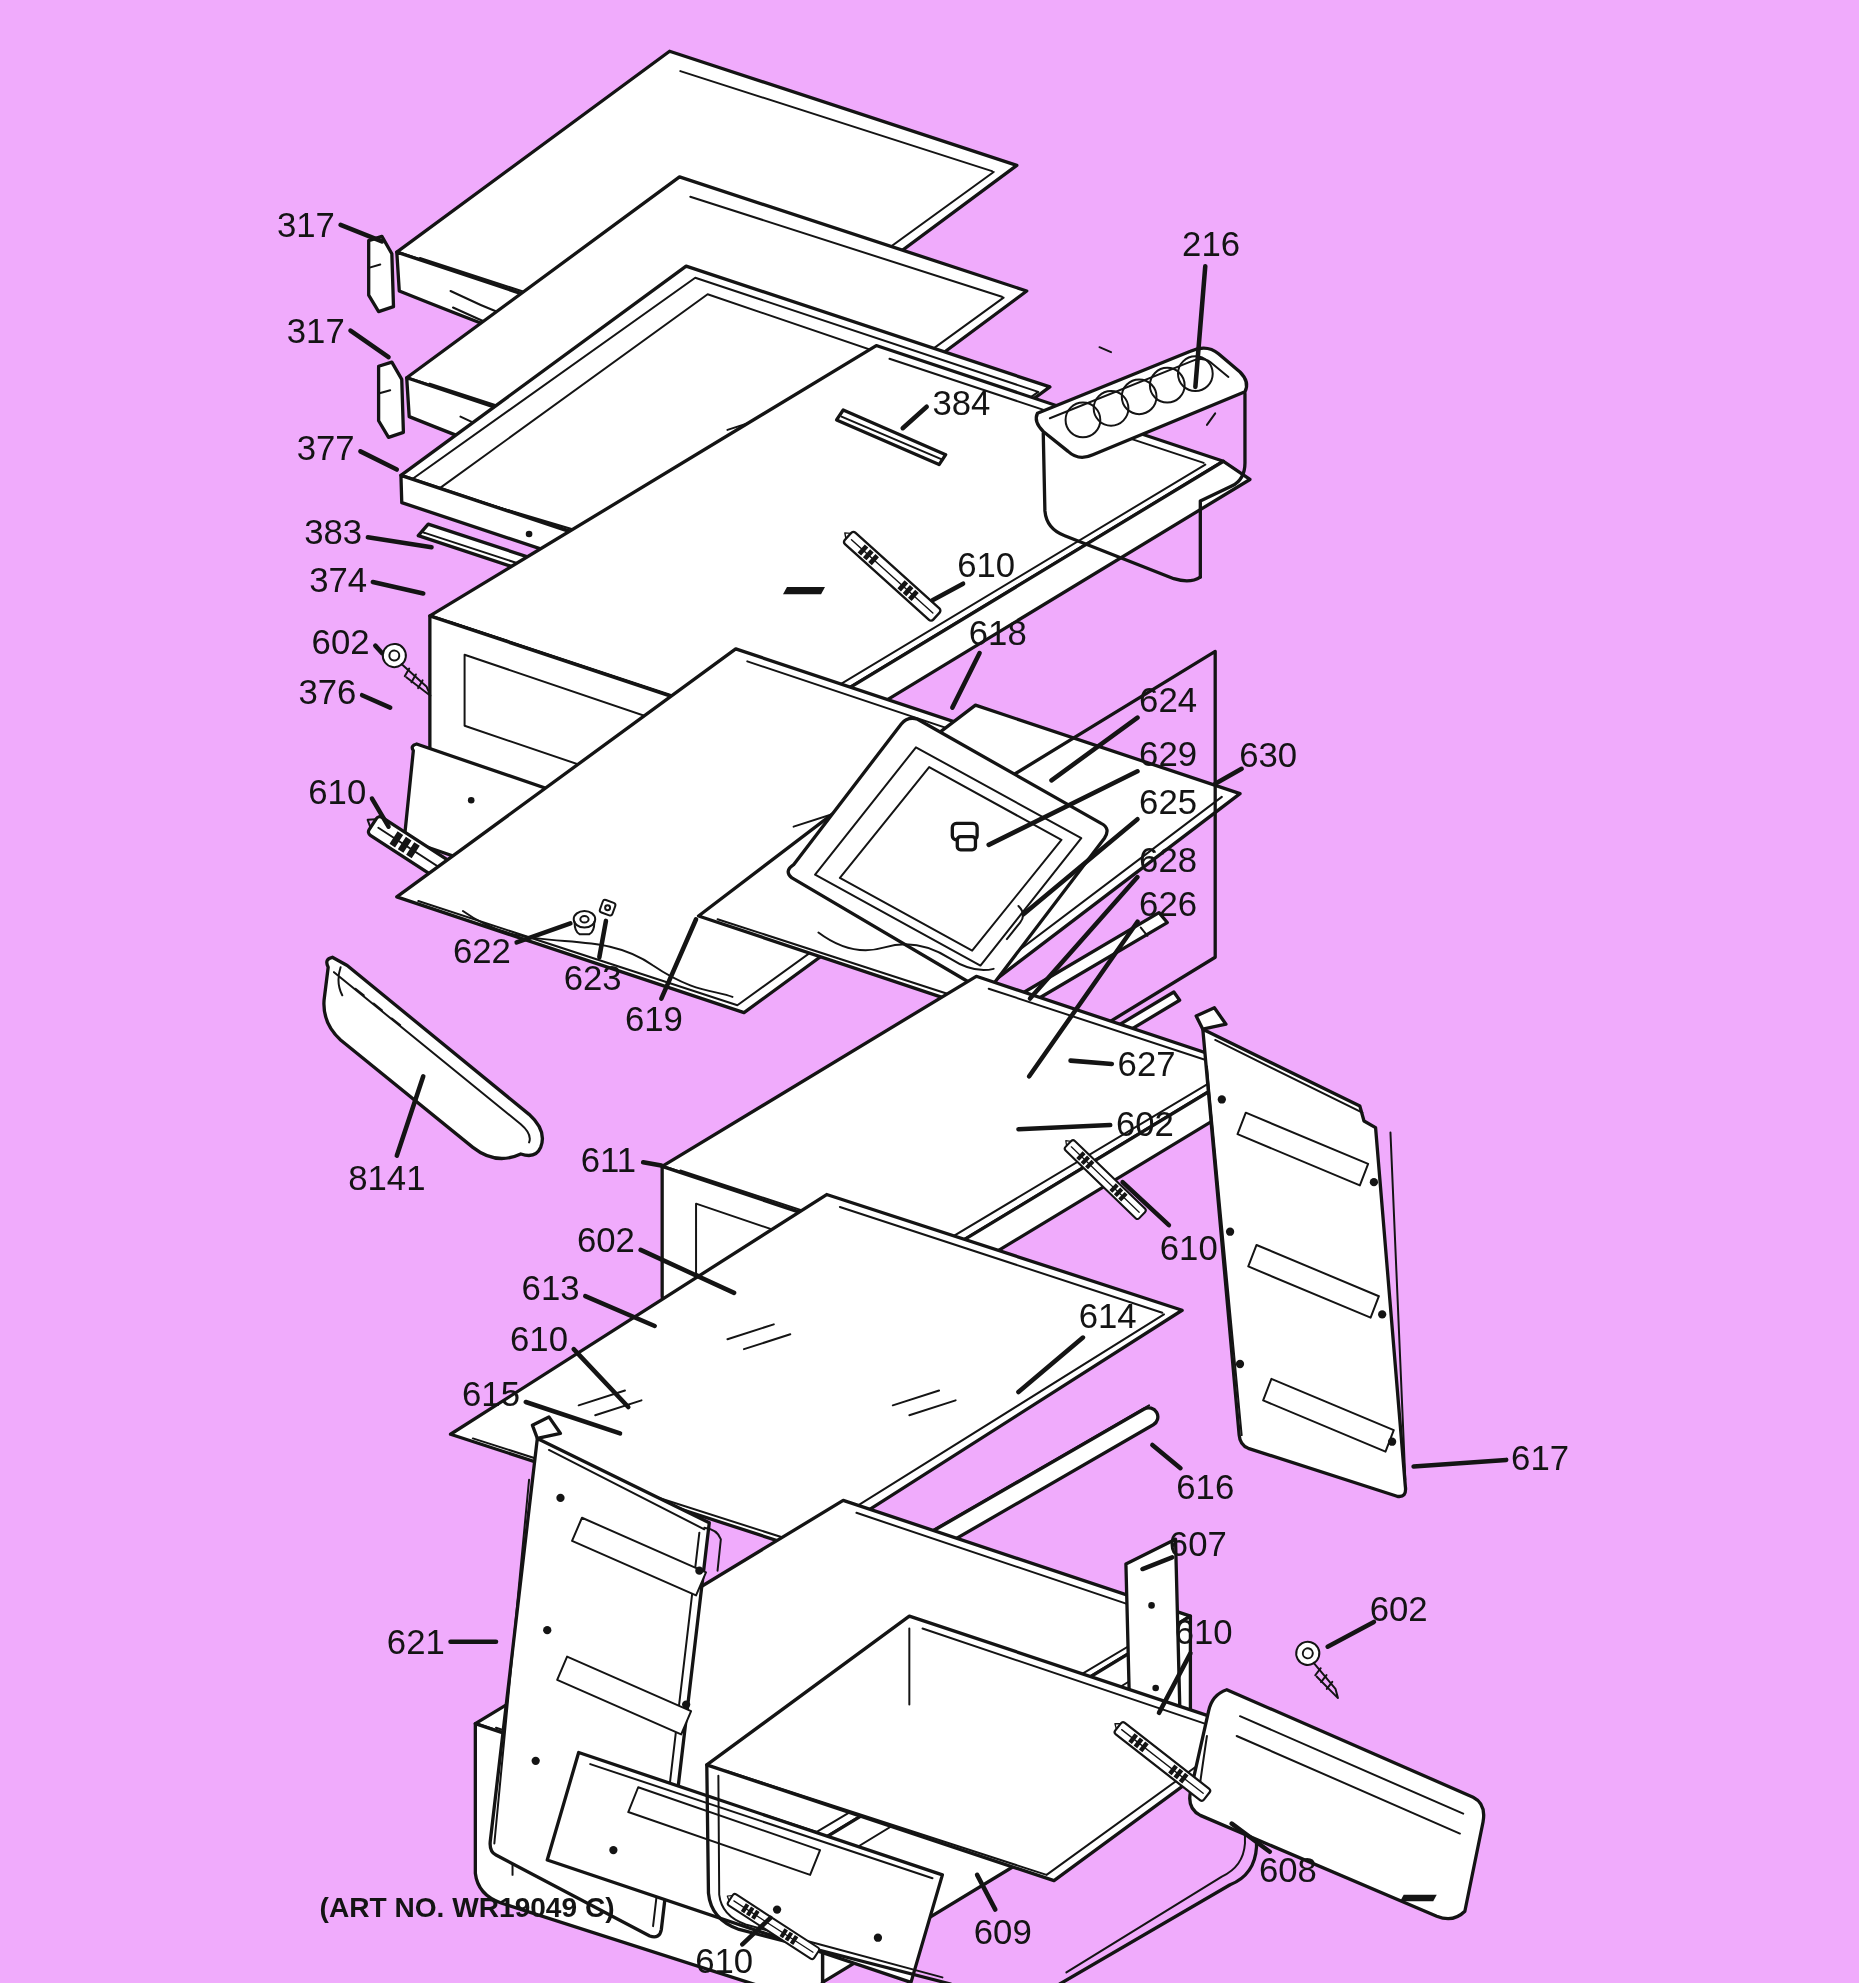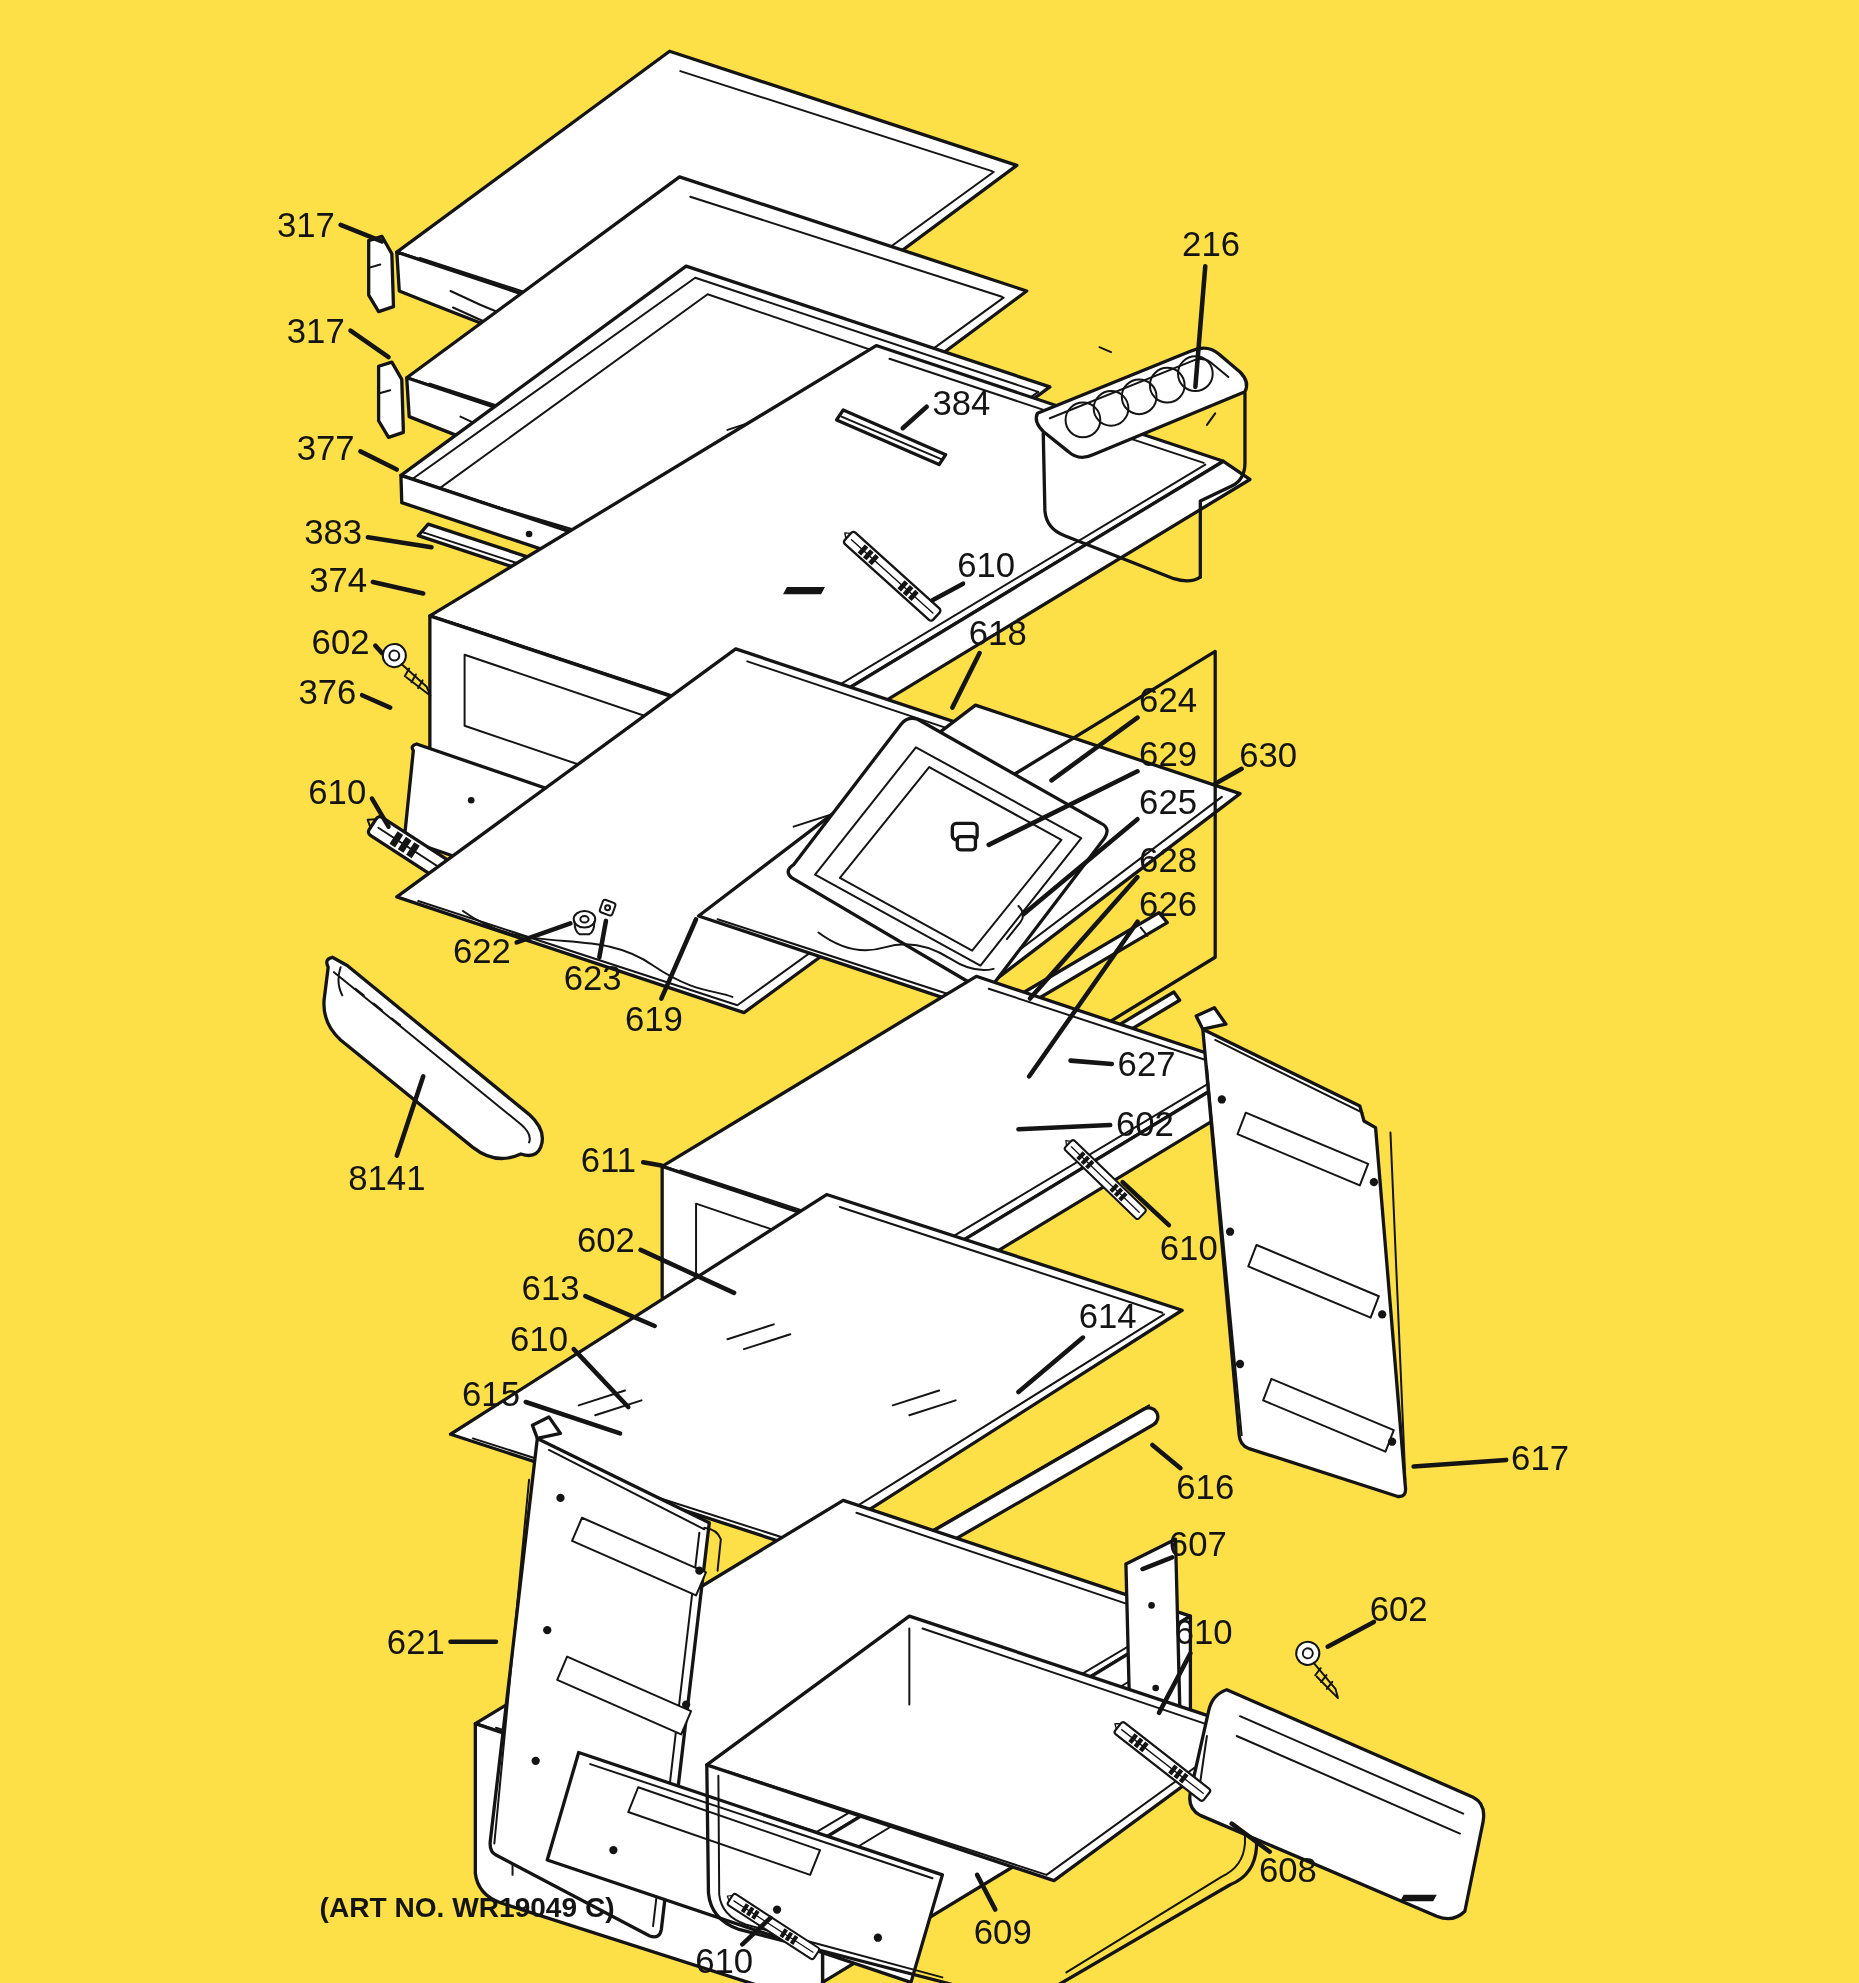--- a/index.html
+++ b/index.html
@@ -1,16 +1,16 @@
 <!DOCTYPE html>
 <html style="font-size:13.2px"><head>
 <meta charset="utf-8">
 <style>
   html,body{margin:0;padding:0;background:#ffffff;}
-  .stage{position:relative;width:1860px;height:1984px;background:#fde047;overflow:hidden;}
+  .stage{position:relative;width:1860px;height:1984px;background:#f0abfc;overflow:hidden;}
   svg{position:absolute;left:0;top:0;}
   .ln{fill:none;stroke:#141414;stroke-width:4;stroke-linejoin:round;stroke-linecap:round;}
   .lnw{fill:#ffffff;stroke:#141414;stroke-width:4;stroke-linejoin:round;stroke-linecap:round;}
   .ln2{fill:none;stroke:#141414;stroke-width:2.4;stroke-linejoin:round;stroke-linecap:round;}
   .lnw2{fill:#ffffff;stroke:#141414;stroke-width:2.4;stroke-linejoin:round;}
   .blk{fill:#141414;stroke:none;}
   .leader{fill:none;stroke:#141414;stroke-width:5.5;stroke-linecap:round;}
   .callout{font-family:"Liberation Sans",sans-serif;font-size:42px;fill:#141414;}
   .artno{font-family:"Liberation Sans",sans-serif;font-size:34px;font-weight:700;fill:#141414;}
 </style>

